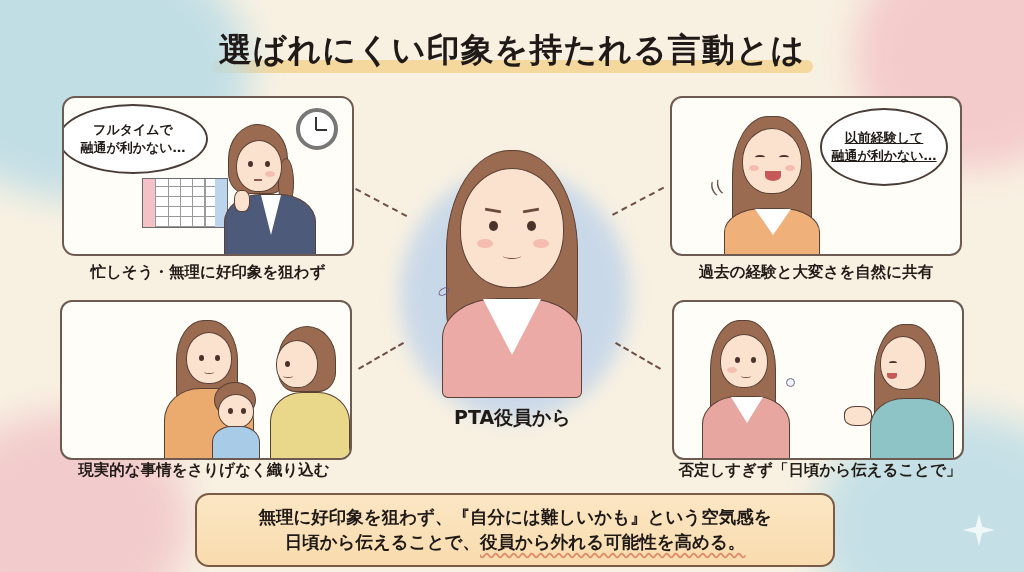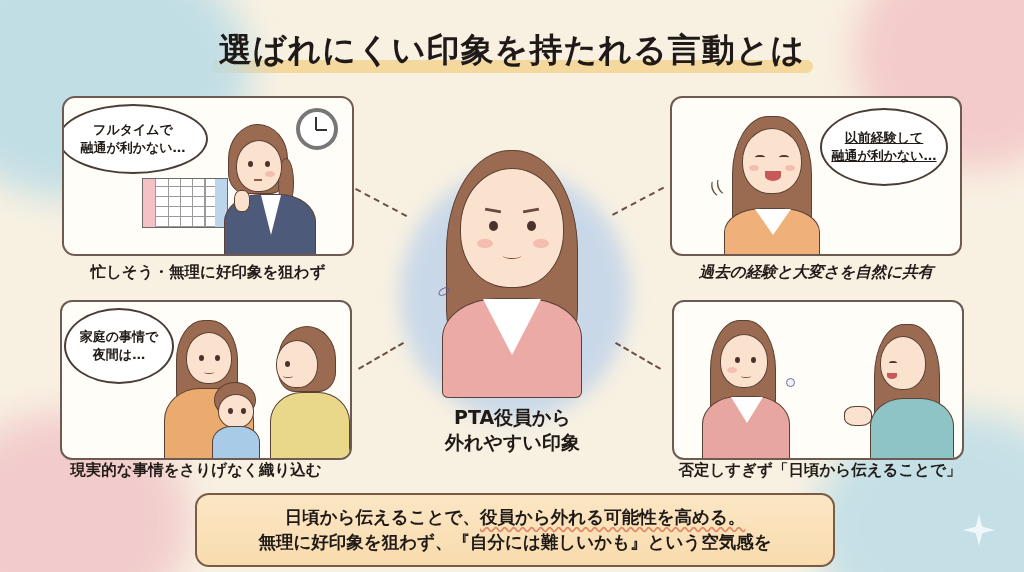--- a/index.html
+++ b/index.html
@@ -139,29 +139,23 @@
     <div style="position:absolute;left:30px;top:0;width:36px;height:26px;background:#fff;clip-path:polygon(0 0,100% 0,50% 100%);"></div>
   </div>
   <div style="position:absolute;left:38px;top:80px;font-size:16px;color:#6a5046;transform:rotate(-20deg);">((</div>
   <div class="bubble" style="left:148px;top:10px;width:128px;height:78px;text-decoration:underline;">
     <div>
       <div>以前経験して</div>
       <div>融通が利かない…</div>
     </div>
   </div>
 </div>
-<div class="caption" style="left:656px;top:262px;font-style:italic;">過去の経験と大変さを自然に共有</div>
+<div class="caption" style="left:656px;top:262px;">過去の経験と大変さを自然に共有</div>
 
 <div class="panel" style="left:60px;top:300px;">
-  <div class="bubble" style="left:2px;top:6px;width:110px;height:76px;">
-    <div>
-      <div>家庭の事情で</div>
-      <div>夜間は…</div>
-    </div>
-  </div>
 
   <div class="hair" style="left:114px;top:18px;width:62px;height:90px;border-radius:45% 45% 20% 20%;"></div>
   <div class="head" style="left:124px;top:30px;width:46px;height:52px;">
     <div class="eye" style="left:12px;top:22px;"></div>
       <div class="eye" style="left:28px;top:22px;"></div>
     <div class="mouth" style="left:17px;top:36px;"></div>
   </div>
   <div class="body" style="left:102px;top:86px;width:90px;height:80px;background:#ebaa6e;"></div>
 
   <div class="hair" style="left:152px;top:80px;width:42px;height:36px;border-radius:50%;"></div>
@@ -171,21 +165,21 @@
   </div>
   <div class="body" style="left:150px;top:124px;width:48px;height:40px;background:#a8cbe8;"></div>
 
   <div class="hair" style="left:216px;top:24px;width:58px;height:66px;border-radius:50% 50% 30% 30%;"></div>
   <div class="head" style="left:214px;top:38px;width:42px;height:48px;">
     <div class="eye" style="left:8px;top:20px;"></div>
     <div class="mouth" style="left:6px;top:32px;"></div>
   </div>
   <div class="body" style="left:208px;top:90px;width:80px;height:74px;background:#ead88a;"></div>
 </div>
-<div class="caption" style="left:36px;top:460px;">現実的な事情をさりげなく織り込む</div>
+<div class="caption" style="left:44px;top:460px;">現実的な事情をさりげなく織り込む</div>
 
 <div class="panel" style="left:672px;top:300px;">
 
   <div class="hair" style="left:36px;top:18px;width:66px;height:110px;border-radius:45% 45% 20% 20%;"></div>
   <div class="head" style="left:46px;top:32px;width:48px;height:54px;">
     <div class="eye" style="left:14px;top:22px;"></div>
       <div class="eye" style="left:30px;top:22px;"></div>
     <div class="blush" style="left:6px;top:32px;"></div>
     <div class="mouth" style="left:20px;top:38px;"></div>
   </div>
@@ -215,23 +209,22 @@
     <div class="blush" style="left:72px;top:70px;width:16px;height:9px;"></div>
     <div class="mouth" style="left:42px;top:84px;width:18px;height:6px;"></div>
   </div>
   <div style="position:absolute;left:438px;top:288px;width:12px;height:7px;border:1.5px solid #6a5a8a;border-radius:50%;transform:rotate(-30deg);"></div>
   <div class="body" style="left:442px;top:298px;width:140px;height:100px;background:#ebaaa6;">
     <div style="position:absolute;left:40px;top:0;width:58px;height:56px;background:#fff;clip-path:polygon(0 0,100% 0,50% 100%);"></div>
   </div>
 </div>
 <div class="center-label">
   <div>PTA役員から</div>
-  <div>外れやすい印象</div>
 </div>
 
 <div class="summary">
+  <div>無理に好印象を狙わず、『自分には難しいかも』という空気感を</div>
   <div>
     <span>日頃から伝えることで、</span><span class="hl">役員から外れる可能性を高める。</span>
   </div>
-  <div>無理に好印象を狙わず、『自分には難しいかも』という空気感を</div>
 </div>
 
 <div class="sparkle"></div>
 
 </body></html>

